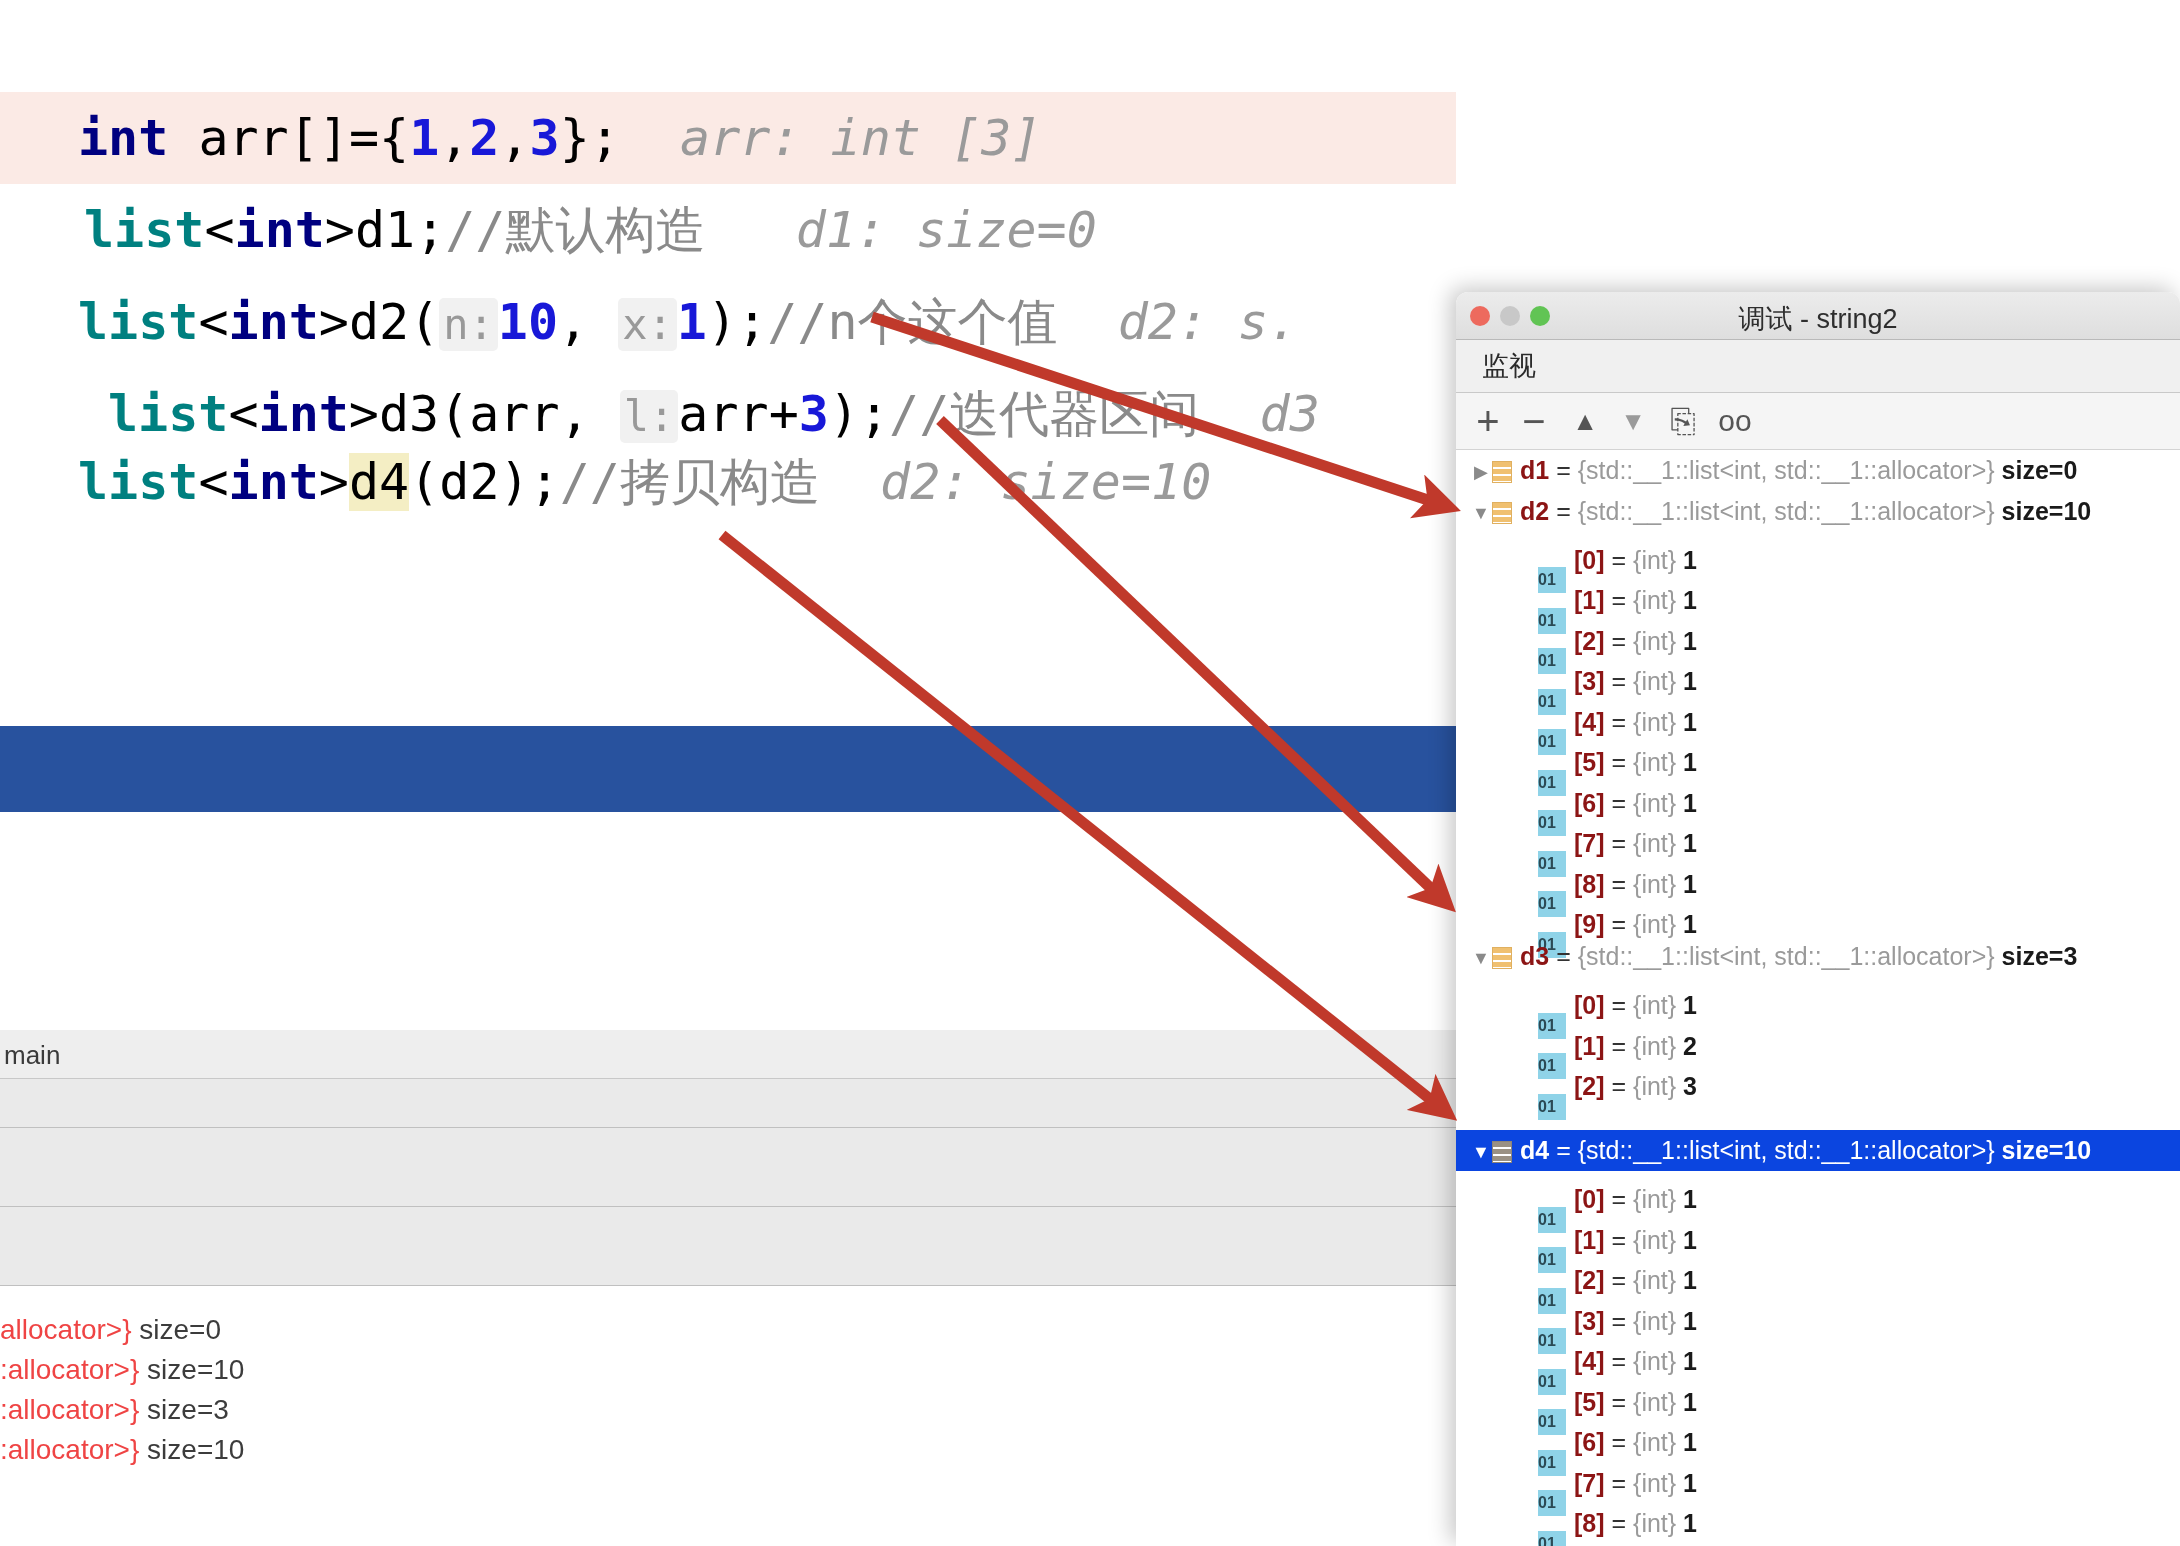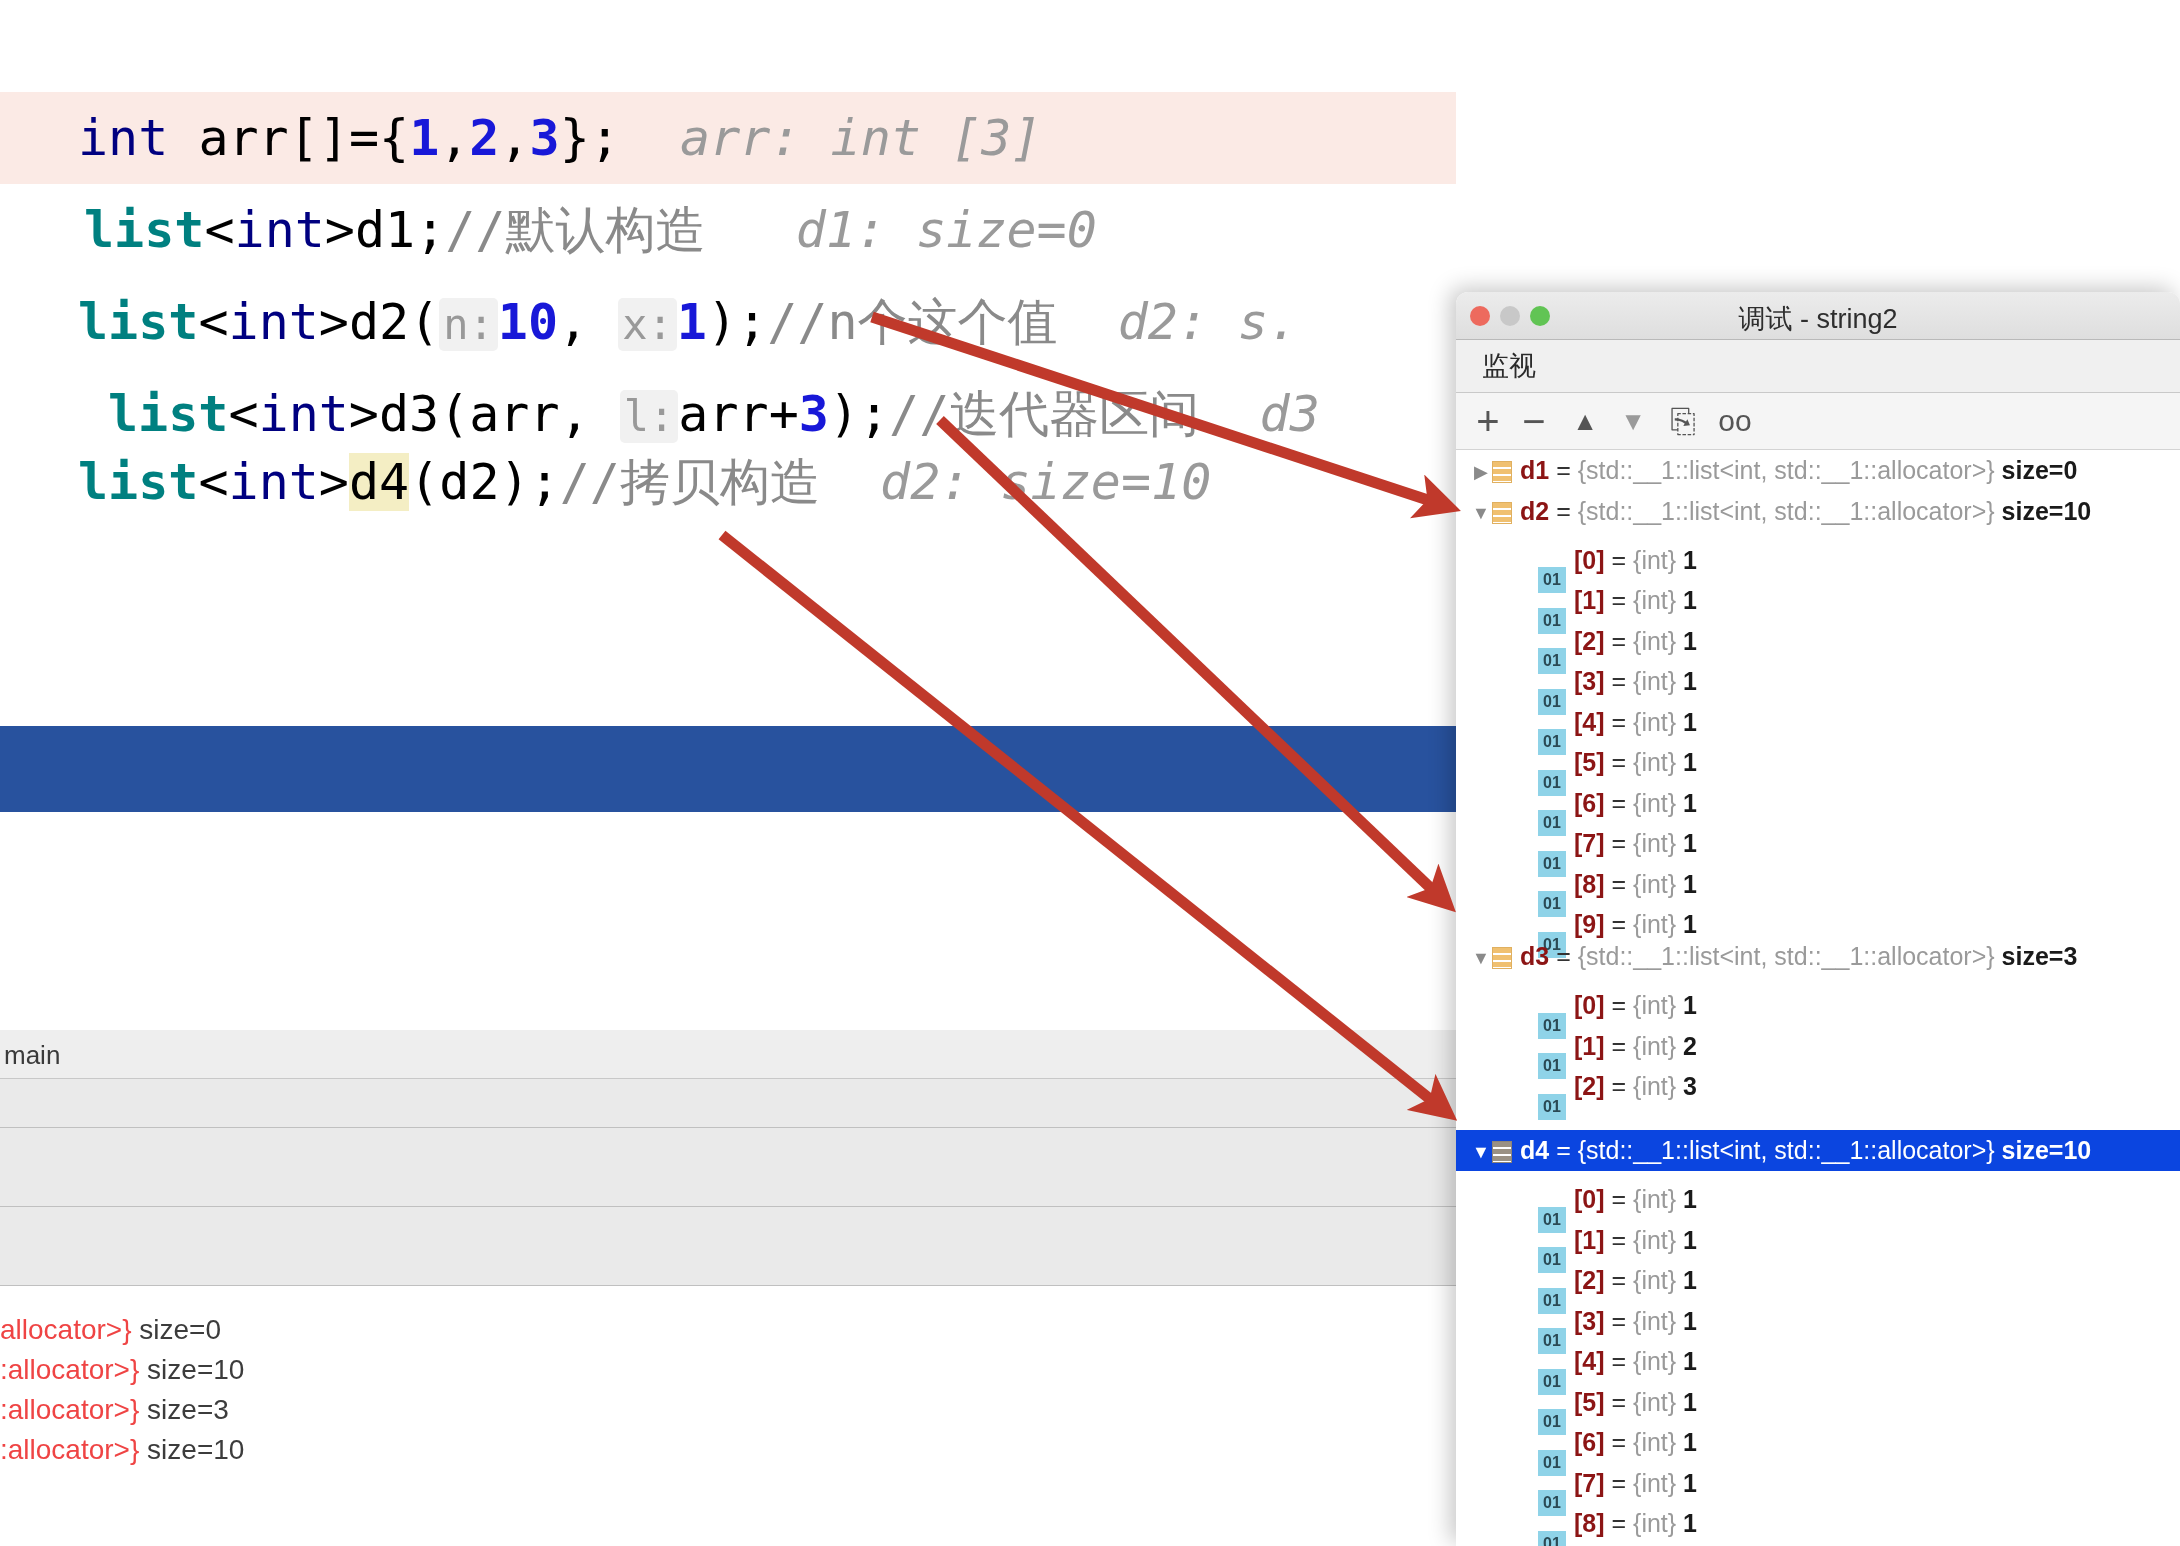--- a/index.html
+++ b/index.html
@@ -21,21 +21,21 @@
   .cl1{top:184px;}
   .cl2{top:276px;}
   .cl3{top:368px;margin-left:30px;}
   .cl4{top:436px;}
   .cl-ret{top:726px;background:#28529e;color:#ffffff;height:86px;line-height:86px;}
 
   .ind1{padding-left:78px;}
   .ind2{padding-left:84px;}
   .ind3{padding-left:78px;}
 
-  .kw{color:#000080;font-weight:normal;}
+  .kw{color:#000080;font-weight:bold;}
   .tp{color:#008080;font-weight:bold;}
   .num{color:#1818d8;font-weight:bold;}
   .cmt{color:#8a8a8a;}
   .hint{color:#9a9a9a;font-style:italic;}
   .param{background:#f1f1f1;color:#999999;border-radius:5px;padding:2px 4px;font-size:42px;}
   .hl-yellow{background:#f4eec4;}
 
   
   #bgpanel{position:absolute;left:0;top:1030px;width:1456px;height:368px;background:#ffffff;}
   .bp-head{position:absolute;left:0;top:0;width:1456px;height:48px;background:#eeeeee;
@@ -92,21 +92,21 @@
   #tree{position:relative;background:#ffffff;height:1099px;overflow:hidden;}
   .row{position:relative;height:40.5px;line-height:40.5px;white-space:nowrap;font-size:25px;}
   .row.sel{background:#0b45e0;margin-top:32px;}
   .arrow{display:inline-block;width:22px;text-align:center;font-size:18px;color:#8a8a8a;
     vertical-align:middle;}
   .arrow.w{color:#ffffff;}
   .ic-list{display:inline-block;width:20px;height:22px;vertical-align:middle;margin-right:8px;
     background:repeating-linear-gradient(#f0c070 0 5px,#ffffff 5px 7px);
     border:1px solid #e0b060;box-sizing:border-box;}
   .ic-list.g{background:repeating-linear-gradient(#9a9184 0 5px,#ffffff 5px 7px);border-color:#8d857a;}
-  .ic-01{display:inline-block;width:28px;height:26px;line-height:26px;text-align:center;
+  .ic-01{display:inline-block;width:28px;height:26px;line-height:26px;text-align:left;
     vertical-align:middle;background:#8fd3e8;color:#2b4a55;font-size:16px;font-weight:bold;
     margin-right:8px;margin-top:36px;}
   .vname{color:#8c1515;font-weight:bold;}
   .veq{color:#333333;}
   .vtype{color:#9a9a9a;}
   .vsize{color:#1a1a1a;font-weight:bold;}
   .row.sel .vname,.row.sel .veq,.row.sel .vtype,.row.sel .vsize{color:#ffffff;}
   .ind-top{padding-left:14px;}
   .ind-child{padding-left:82px;}
 

